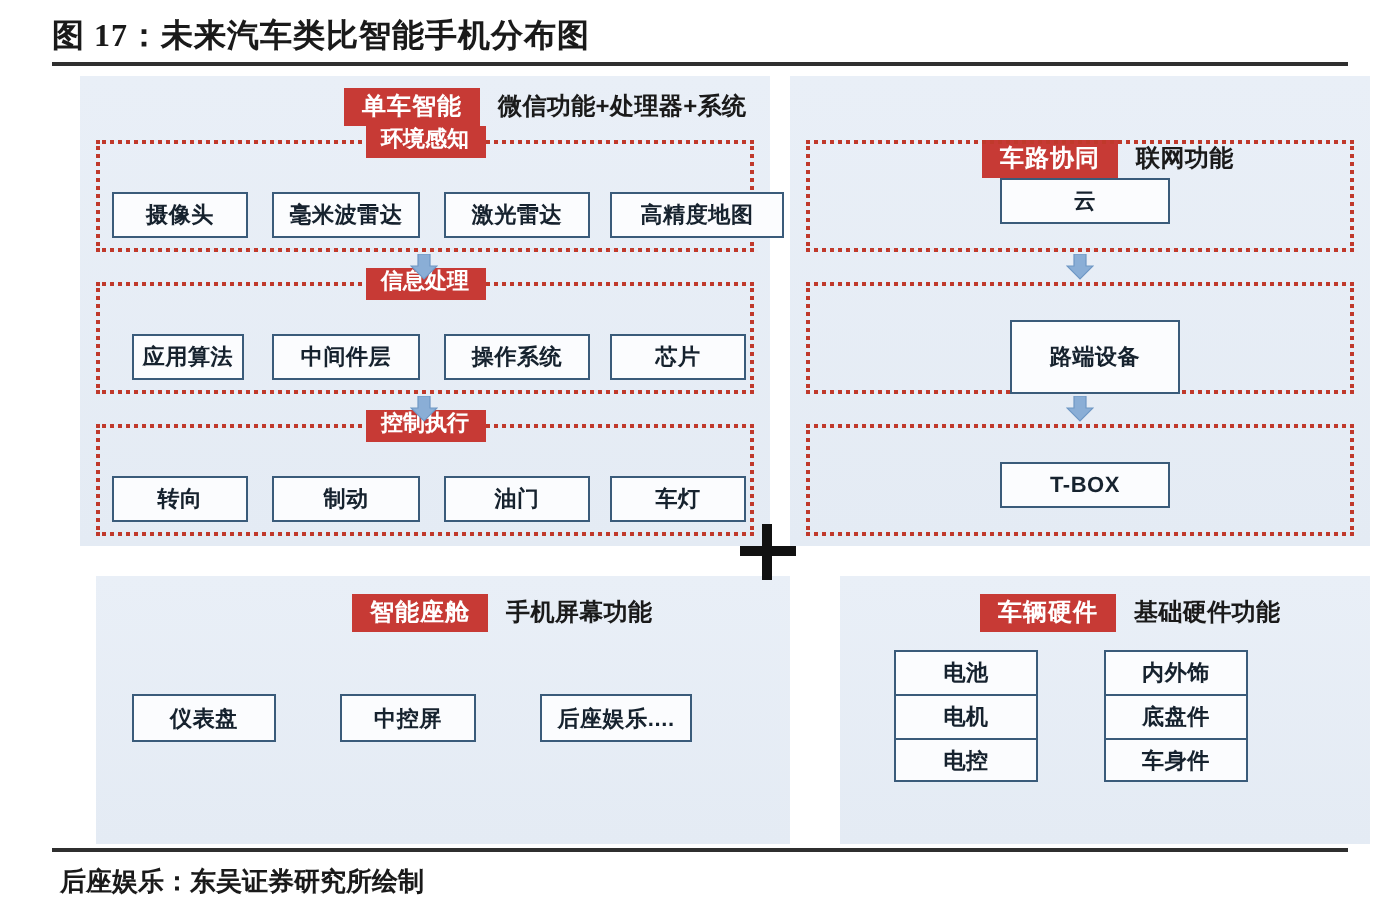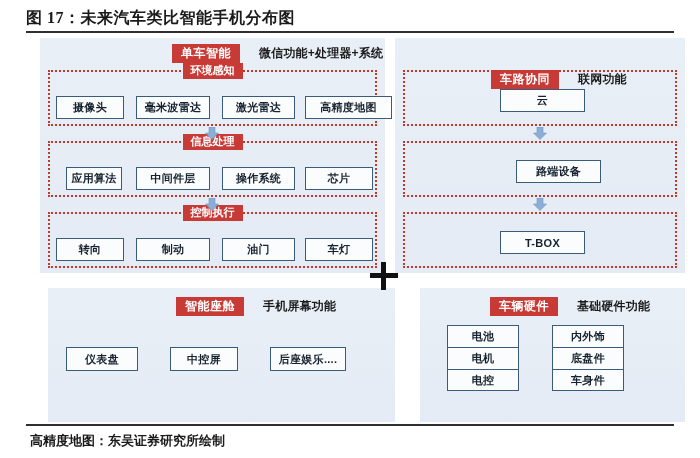--- a/index.html
+++ b/index.html
@@ -61,21 +61,21 @@
     position: absolute;
     background: linear-gradient(180deg, #e9eff7 0%, #e4ebf4 100%);
     box-sizing: border-box;
   }
 
   
   .panel-head {
     position: absolute;
     display: flex;
     align-items: center;
-    gap: 19px;
+    gap: 9px;
     white-space: nowrap;
   }
   .red-badge {
     background: #c73a35;
     color: #ffffff;
     font-size: 12px;
     font-weight: bold;
     padding: 3px 9px 4px 9px;
     line-height: 1;
     letter-spacing: 0.5px;
@@ -227,21 +227,21 @@
 
   <div class="dotted-section" style="left:8px; top:32px; width:274px; height:56px;">
     <div class="node-box" style="left:95px; top:17px; width:85px; height:23px;">云</div>
   </div>
 
   <svg class="down-arrow" style="left:138px; top:89px;" viewBox="0 0 14 13">
     <path d="M4 0 H10 V6 H13.5 L7 12.5 L0.5 6 H4 Z" fill="#8aaed6" stroke="#6f97c4" stroke-width="0.6"></path>
   </svg>
 
   <div class="dotted-section" style="left:8px; top:103px; width:274px; height:56px;">
-    <div class="node-box" style="left:111px; top:17px; width:85px; height:23px;">路端设备</div>
+    <div class="node-box" style="left:100px; top:17px; width:85px; height:37px;">路端设备</div>
   </div>
 
   <svg class="down-arrow" style="left:138px; top:160px;" viewBox="0 0 14 13">
     <path d="M4 0 H10 V6 H13.5 L7 12.5 L0.5 6 H4 Z" fill="#8aaed6" stroke="#6f97c4" stroke-width="0.6"></path>
   </svg>
 
   <div class="dotted-section" style="left:8px; top:174px; width:274px; height:56px;">
     <div class="node-box" style="left:95px; top:17px; width:85px; height:23px;">T-BOX</div>
   </div>
 </div>
@@ -277,13 +277,13 @@
   </div>
 
   <div class="stack" style="left:132px; top:37px; width:72px;">
     <div class="node-box">内外饰</div>
     <div class="node-box">底盘件</div>
     <div class="node-box">车身件</div>
   </div>
 </div>
 
 <div id="footer-rule"></div>
-<div id="source-note">高精度地图：东吴证券研究所绘制</div>
+<div id="source-note">后座娱乐：东吴证券研究所绘制</div>
 
 </body></html>

